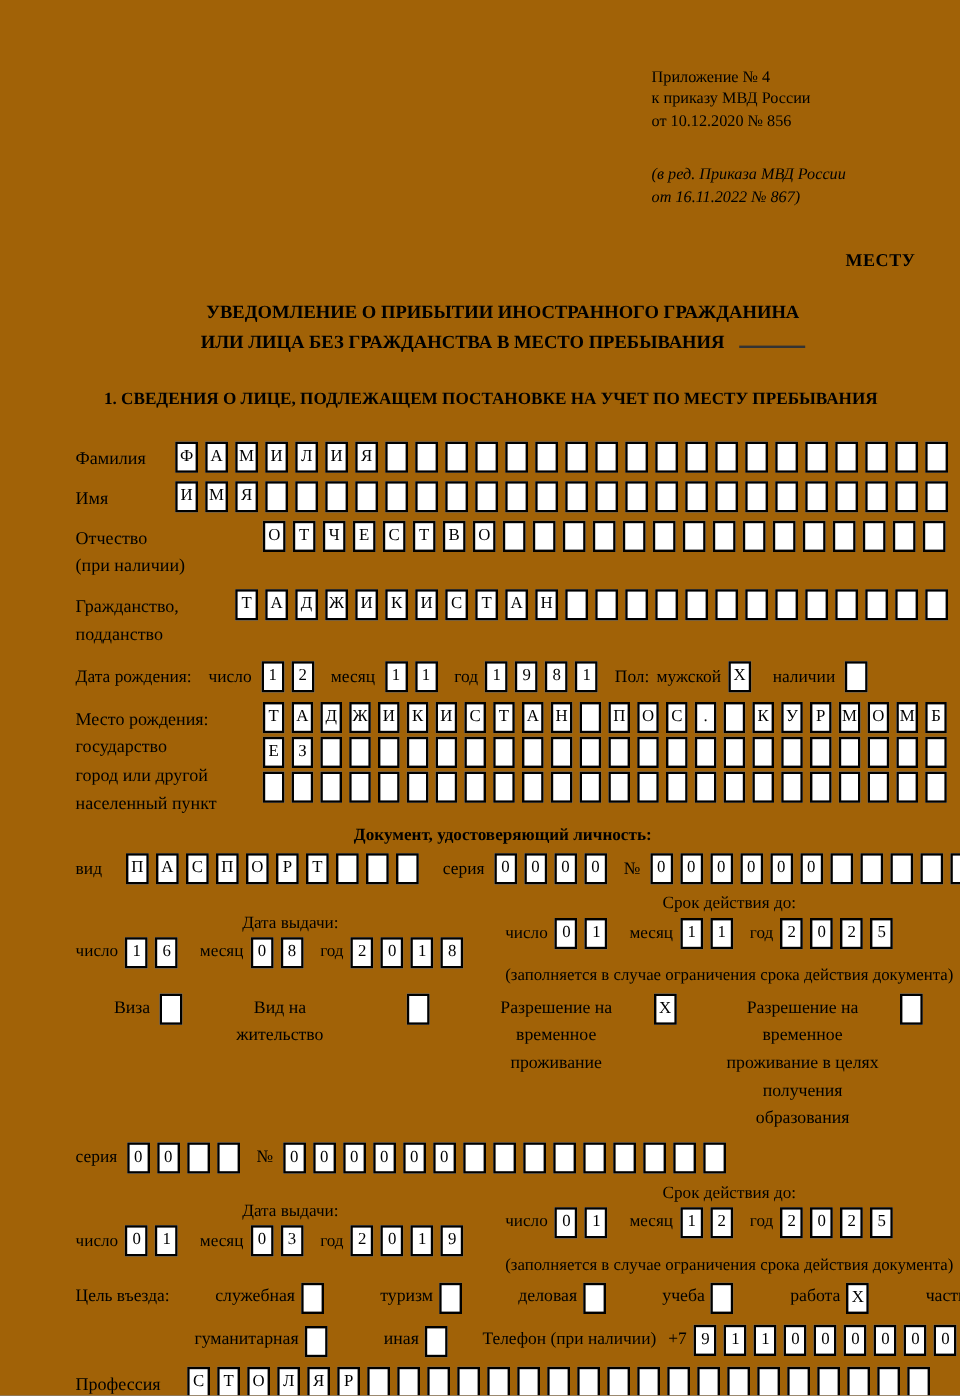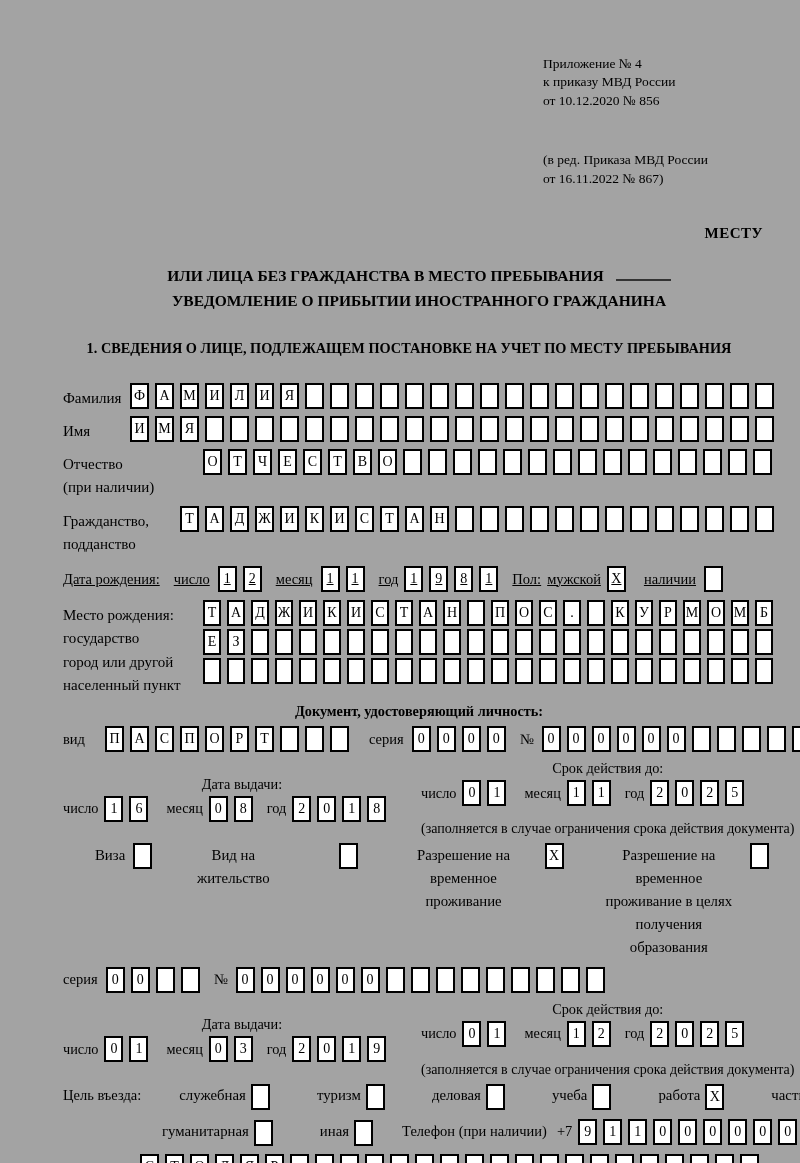--- a/index.html
+++ b/index.html
@@ -1,29 +1,29 @@
 <!DOCTYPE html>
 <html><head>
 <meta charset="utf-8">
 <style>
   html,body{margin:0;padding:0;background:#888;}
   .page{
-    width:800px;height:1163px;background:#a3a3a3;color:#000;
+    width:800px;height:1163px;background:#a16207;color:#000;
     font-family:"Liberation Serif","DejaVu Serif",serif;
     box-sizing:border-box;padding:36px 25px 10px 63px;
     overflow:hidden;position:relative;
   }
   .hdr-right{margin-left:auto;width:232px;font-size:13.5px;line-height:1.38;white-space:pre-line;}
-  .hdr-edition{margin-top:22px;}
+  .hdr-edition{margin-top:7px;font-style:italic;}
   .forma{text-align:right;padding-right:12px;font-weight:bold;font-size:15px;margin-top:18px;letter-spacing:.5px;}
   .title{text-align:center;font-weight:bold;font-size:15.5px;line-height:1.6;margin-top:22px;}
   .title .blank{display:inline-block;width:55px;border-bottom:2px solid #333;margin-left:12px;vertical-align:baseline;}
   .sec-head{text-align:center;font-weight:bold;font-size:14.3px;margin-top:26px;margin-left:-20px;}
   .content{margin-top:26px;font-size:14.5px;}
-  .frow{display:flex;align-items:flex-start;margin-bottom:6px;}
+  .frow{display:flex;align-items:flex-start;margin-bottom:6px;gap:16px;}
   .flabel{flex:none;font-size:15px;padding-top:4px;white-space:pre-line;line-height:1.55;}
   .w67{width:67px;}.w140{width:140px;}.w117{width:117px;}.w77{width:77px;}
   .cellrow{display:inline-flex;flex-wrap:nowrap;flex:none;}
   .cell{
     box-sizing:border-box;flex:none;width:19px;height:26px;border:2px solid #000;
     margin-right:6px;display:flex;align-items:center;justify-content:center;
     font-size:14px;background:#fff;
   }
   .tight .cell{width:18px;}
   .stack{display:flex;flex-direction:column;}
@@ -59,22 +59,22 @@
     <div>Приложение № 4
 к приказу МВД России
 от 10.12.2020 № 856</div>
     <div class="hdr-edition">(в ред. Приказа МВД России
 от 16.11.2022 № 867)</div>
   </div>
 
   <div class="forma">МЕСТУ</div>
 
   <div class="title">
+    <div>УВЕДОМЛЕНИЕ О ПРИБЫТИИ ИНОСТРАННОГО ГРАЖДАНИНА</div>
     <div><span>ИЛИ ЛИЦА БЕЗ ГРАЖДАНСТВА В МЕСТО ПРЕБЫВАНИЯ</span><span class="blank"></span></div>
-    <div>УВЕДОМЛЕНИЕ О ПРИБЫТИИ ИНОСТРАННОГО ГРАЖДАНИНА</div>
   </div>
 
   <div class="sec-head">1. СВЕДЕНИЯ О ЛИЦЕ, ПОДЛЕЖАЩЕМ ПОСТАНОВКЕ НА УЧЕТ ПО МЕСТУ ПРЕБЫВАНИЯ</div>
 
   <div class="content">
 
     <div class="frow">
       <div class="flabel w67">Фамилия</div>
       <div class="cellrow">
           <span class="cell">Ф</span>
@@ -192,21 +192,21 @@
           <span class="cell"></span>
           <span class="cell"></span>
           <span class="cell"></span>
           <span class="cell"></span>
           <span class="cell"></span>
           <span class="cell"></span>
           <span class="cell"></span>
         </div>
     </div>
 
-    <div class="inline-row" style="margin-top:10px;text-decoration:underline;">
+    <div class="inline-row" style="margin-top:10px;">
       <span class="lbl" style="margin-right:14px;">Дата рождения:</span>
       <span class="lbl mr8">число</span>
       <span class="cellrow">
           <span class="cell">1</span>
           <span class="cell">2</span>
         </span>
       <span class="lbl mr8 ml8">месяц</span>
       <span class="cellrow">
           <span class="cell">1</span>
           <span class="cell">1</span>

